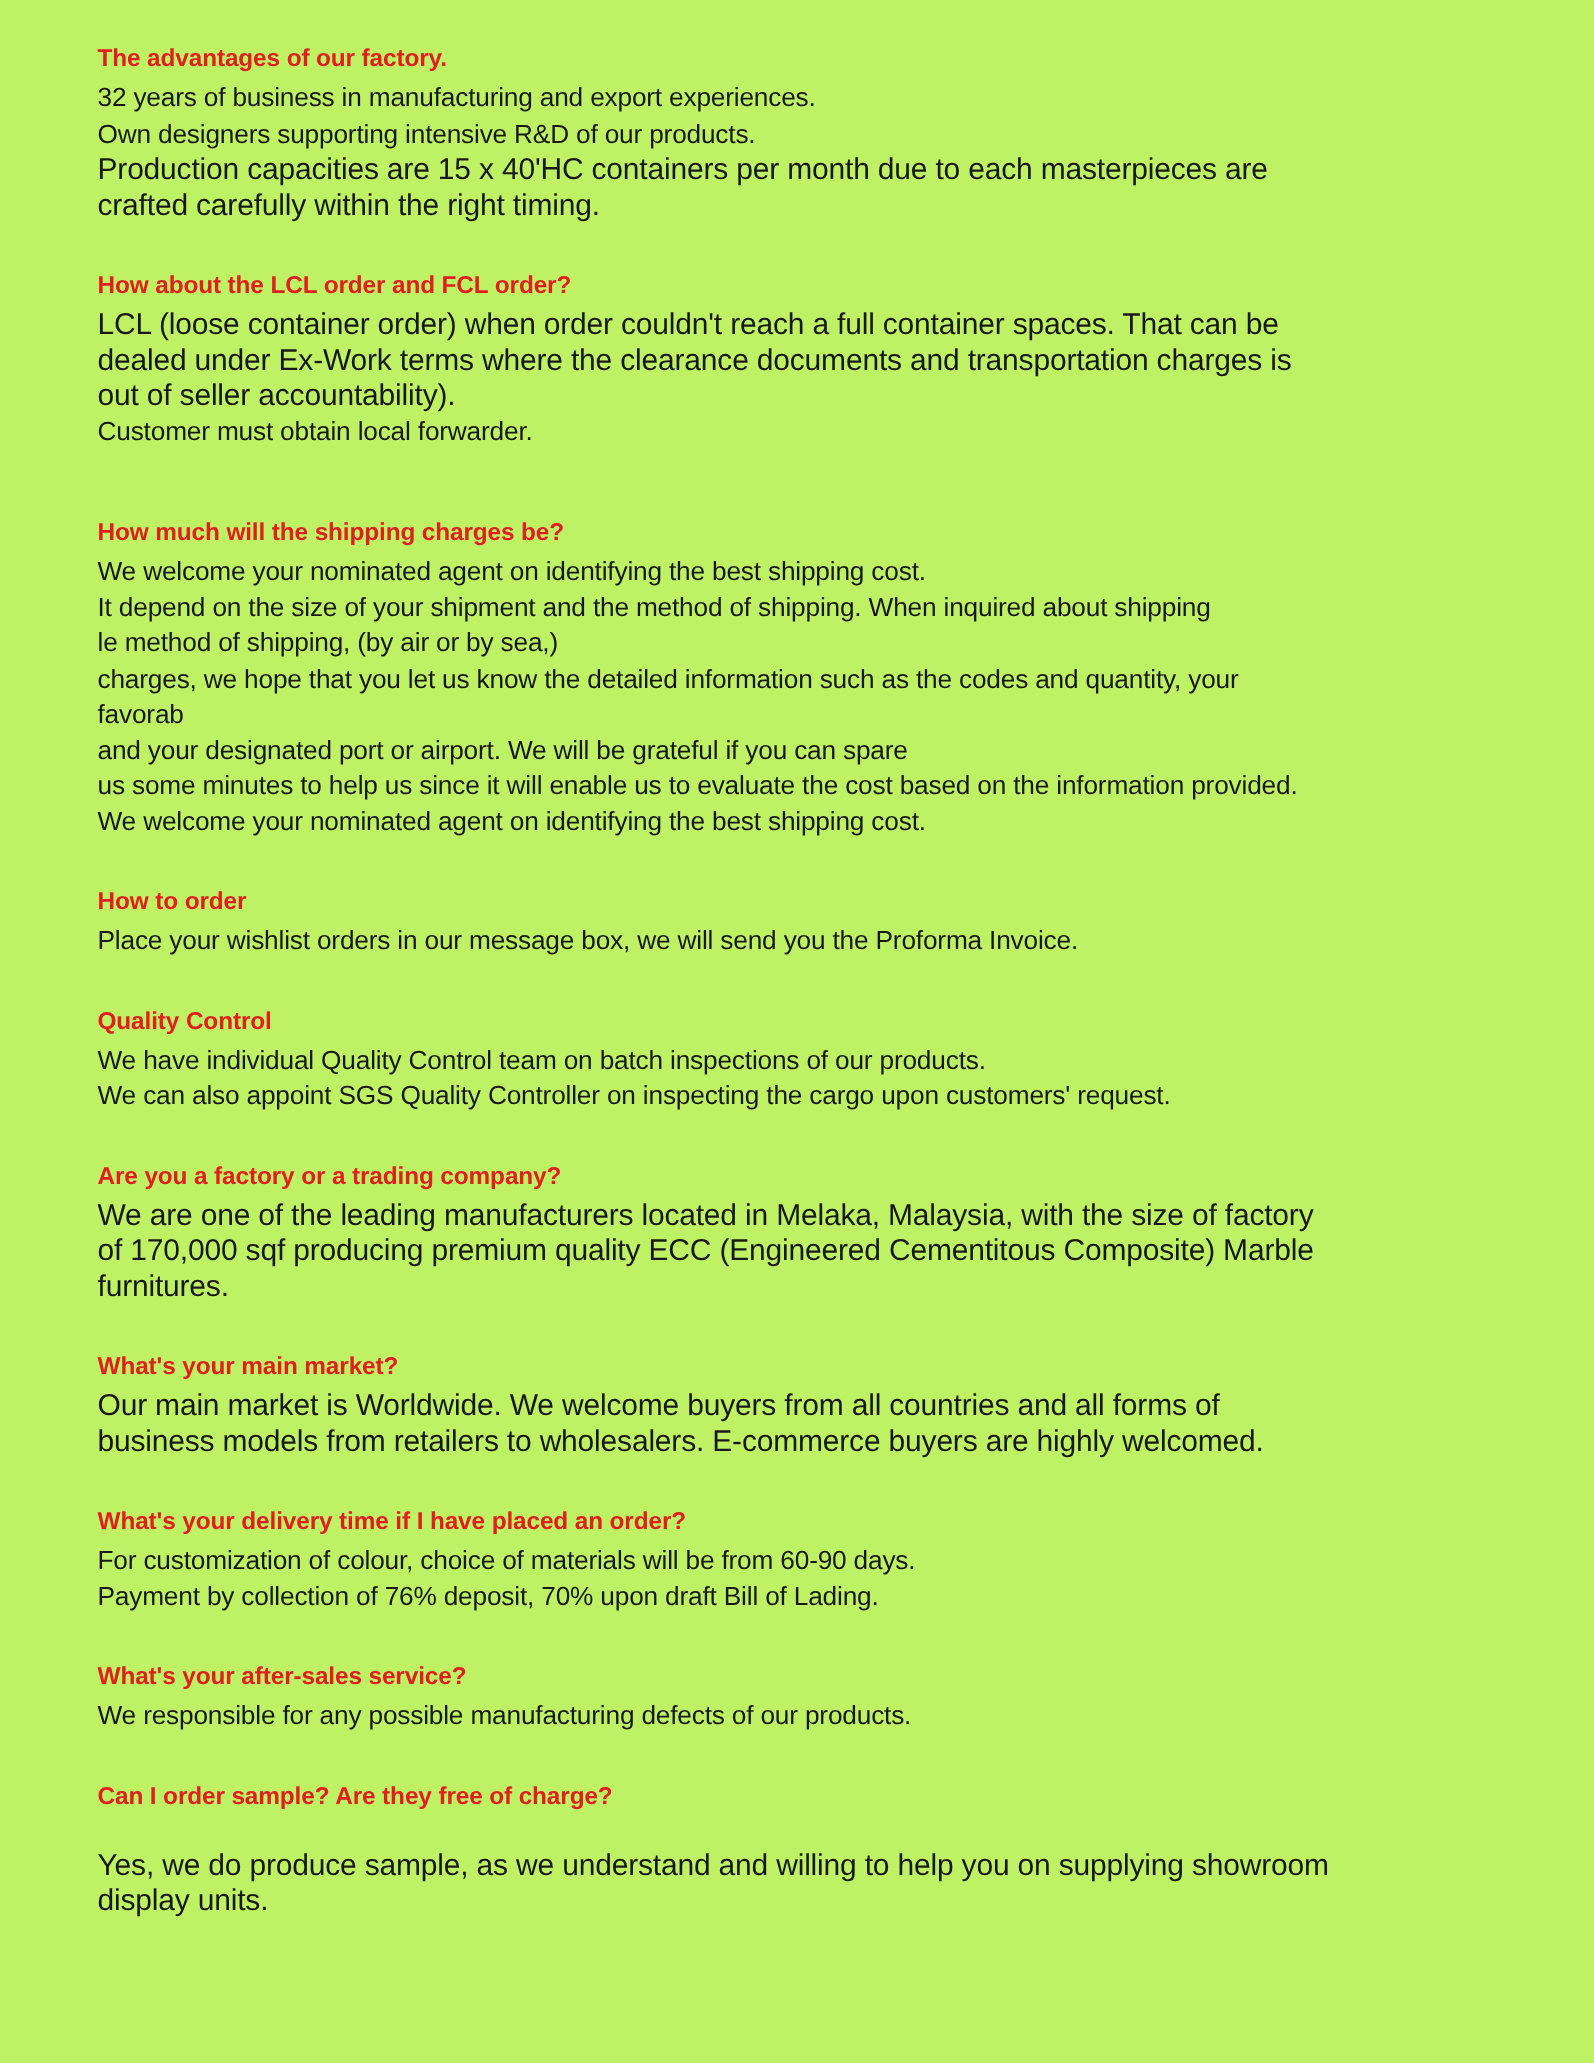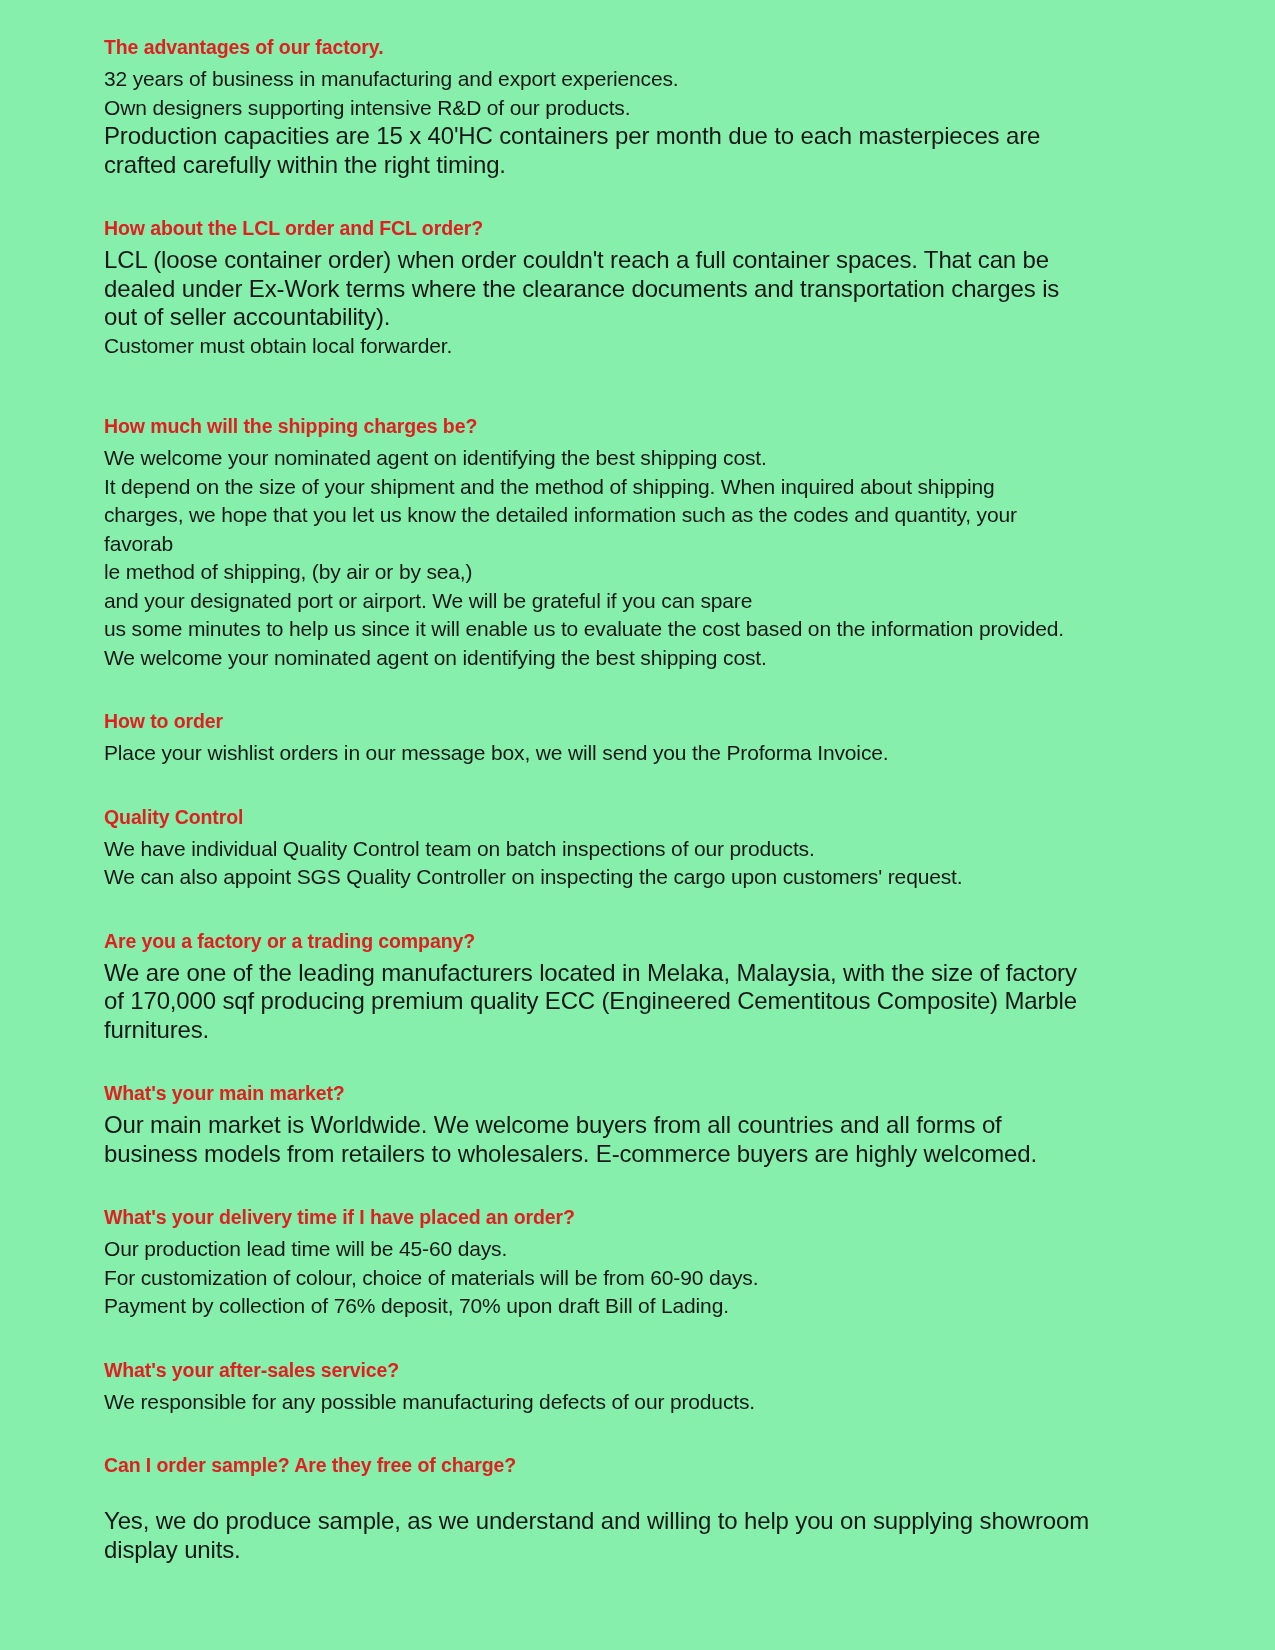--- a/index.html
+++ b/index.html
@@ -11,23 +11,23 @@
     width: 1275px;
     height: 1650px;
     font-family: "Liberation Sans", sans-serif;
     color: #1a1a1a;
     -webkit-font-smoothing: antialiased;
   }
   .page {
     position: relative;
     width: 1275px;
     height: 1650px;
-    background: #86efac;
+    background: #bef264;
     box-sizing: border-box;
-    padding: 34px 185px 0 104px;
+    padding: 34px 185px 0 78px;
   }
   .doc {
     width: 986px;
   }
   .section {
     margin: 0 0 19px 0;
   }
   h2.heading {
     font-size: 19.5px;
     line-height: 26px;
@@ -81,22 +81,22 @@
 
     <div class="spacer-md"></div>
 
 
     <div class="spacer-md"></div>
 
     <div class="section">
       <h2 class="heading">How much will the shipping charges be?</h2>
       <p class="body-line">We welcome your nominated agent on identifying the best shipping cost.</p>
       <p class="body-line">It depend on the size of your shipment and the method of shipping. When inquired about shipping</p>
+      <p class="body-line">le method of shipping, (by air or by sea,)</p>
       <p class="body-line">charges, we hope that you let us know the detailed information such as the codes and quantity, your favorab</p>
-      <p class="body-line">le method of shipping, (by air or by sea,)</p>
       <p class="body-line">and your designated port or airport. We will be grateful if you can spare</p>
       <p class="body-line">us some minutes to help us since it will enable us to evaluate the cost based on the information provided.</p>
       <p class="body-line">We welcome your nominated agent on identifying the best shipping cost.</p>
     </div>
 
     <div class="spacer-md"></div>
 
     <div class="section">
       <h2 class="heading">How to order</h2>
       <p class="body-line">Place your wishlist orders in our message box, we will send you the Proforma Invoice.</p>
@@ -121,21 +121,20 @@
 
     <div class="section">
       <h2 class="heading">What's your main market?</h2>
       <p class="body-para">Our main market is Worldwide. We welcome buyers from all countries and all forms of business models from retailers to wholesalers. E-commerce buyers are highly welcomed.</p>
     </div>
 
     <div class="spacer-md"></div>
 
     <div class="section">
       <h2 class="heading">What's your delivery time if I have placed an order?</h2>
-      <p class="body-line">Our production lead time will be 45-60 days.</p>
       <p class="body-line">For customization of colour, choice of materials will be from 60-90 days.</p>
       <p class="body-line">Payment by collection of 76% deposit, 70% upon draft Bill of Lading.</p>
     </div>
 
     <div class="spacer-md"></div>
 
     <div class="section">
       <h2 class="heading">What's your after-sales service?</h2>
       <p class="body-line">We responsible for any possible manufacturing defects of our products.</p>
     </div>

